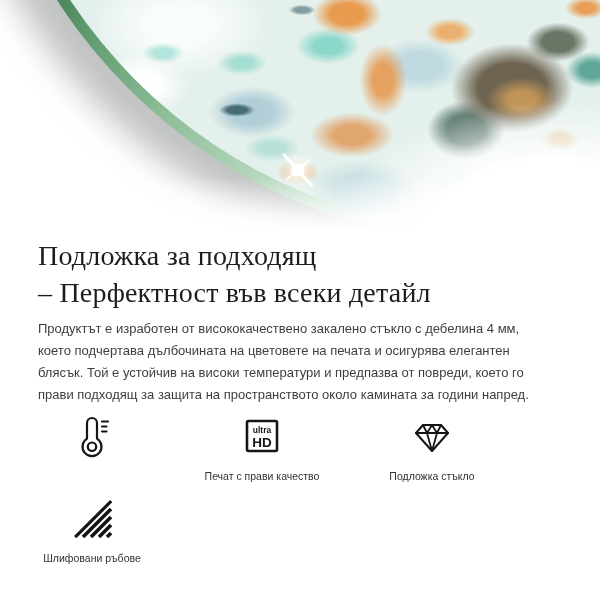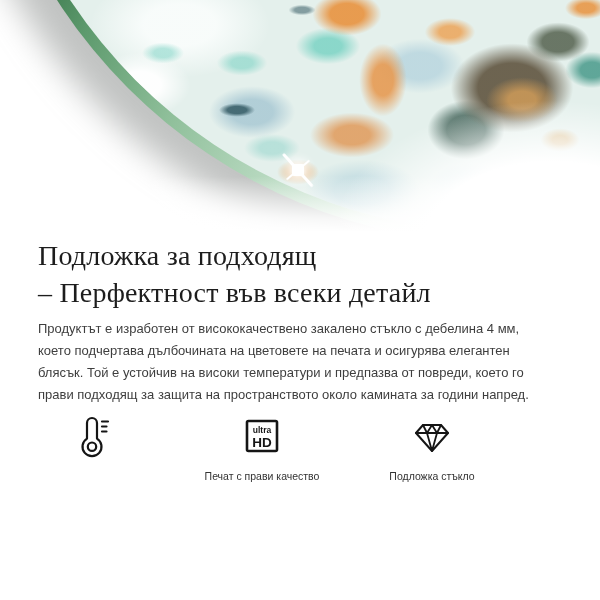--- a/index.html
+++ b/index.html
@@ -158,16 +158,35 @@
     <div class="feature">
       <div class="f-icon">
         <svg width="44" height="44" viewBox="0 0 44 44">
           <path class="ic" style="stroke-width:2" d="M13,11 L31,11 L38,19 L22,37 L6,19 Z"></path>
           <path class="ic" style="stroke-width:1.8" d="M6,19 L38,19 M13,11 L17,19 L22,11 L27,19 L31,11 M17,19 L22,37 L27,19"></path>
         </svg>
       </div>
       <div class="f-label">Подложка стъкло</div>
     </div>
 
+    <div class="feature">
+      <div class="f-icon">
+        <svg width="44" height="44" viewBox="0 0 44 44">
+          <defs>
+              <clipPath id="triClip">
+                <polygon points="2,42 42,2 42,42"></polygon>
+              </clipPath>
+            </defs>
+          <g clip-path="url(#triClip)" stroke="#151515" stroke-width="3.6" fill="none">
+            <path d="M5,41 L41,5"></path>
+            <path d="M13,41 L41,13"></path>
+            <path d="M21,41 L41,21"></path>
+            <path d="M29,41 L41,29"></path>
+            <path d="M37,41 L41,37"></path>
+          </g>
+        </svg>
+      </div>
+      <div class="f-label">Шлифовани ръбове</div>
+    </div>
 
 
   </div>
 </section>
 
 </body></html>

